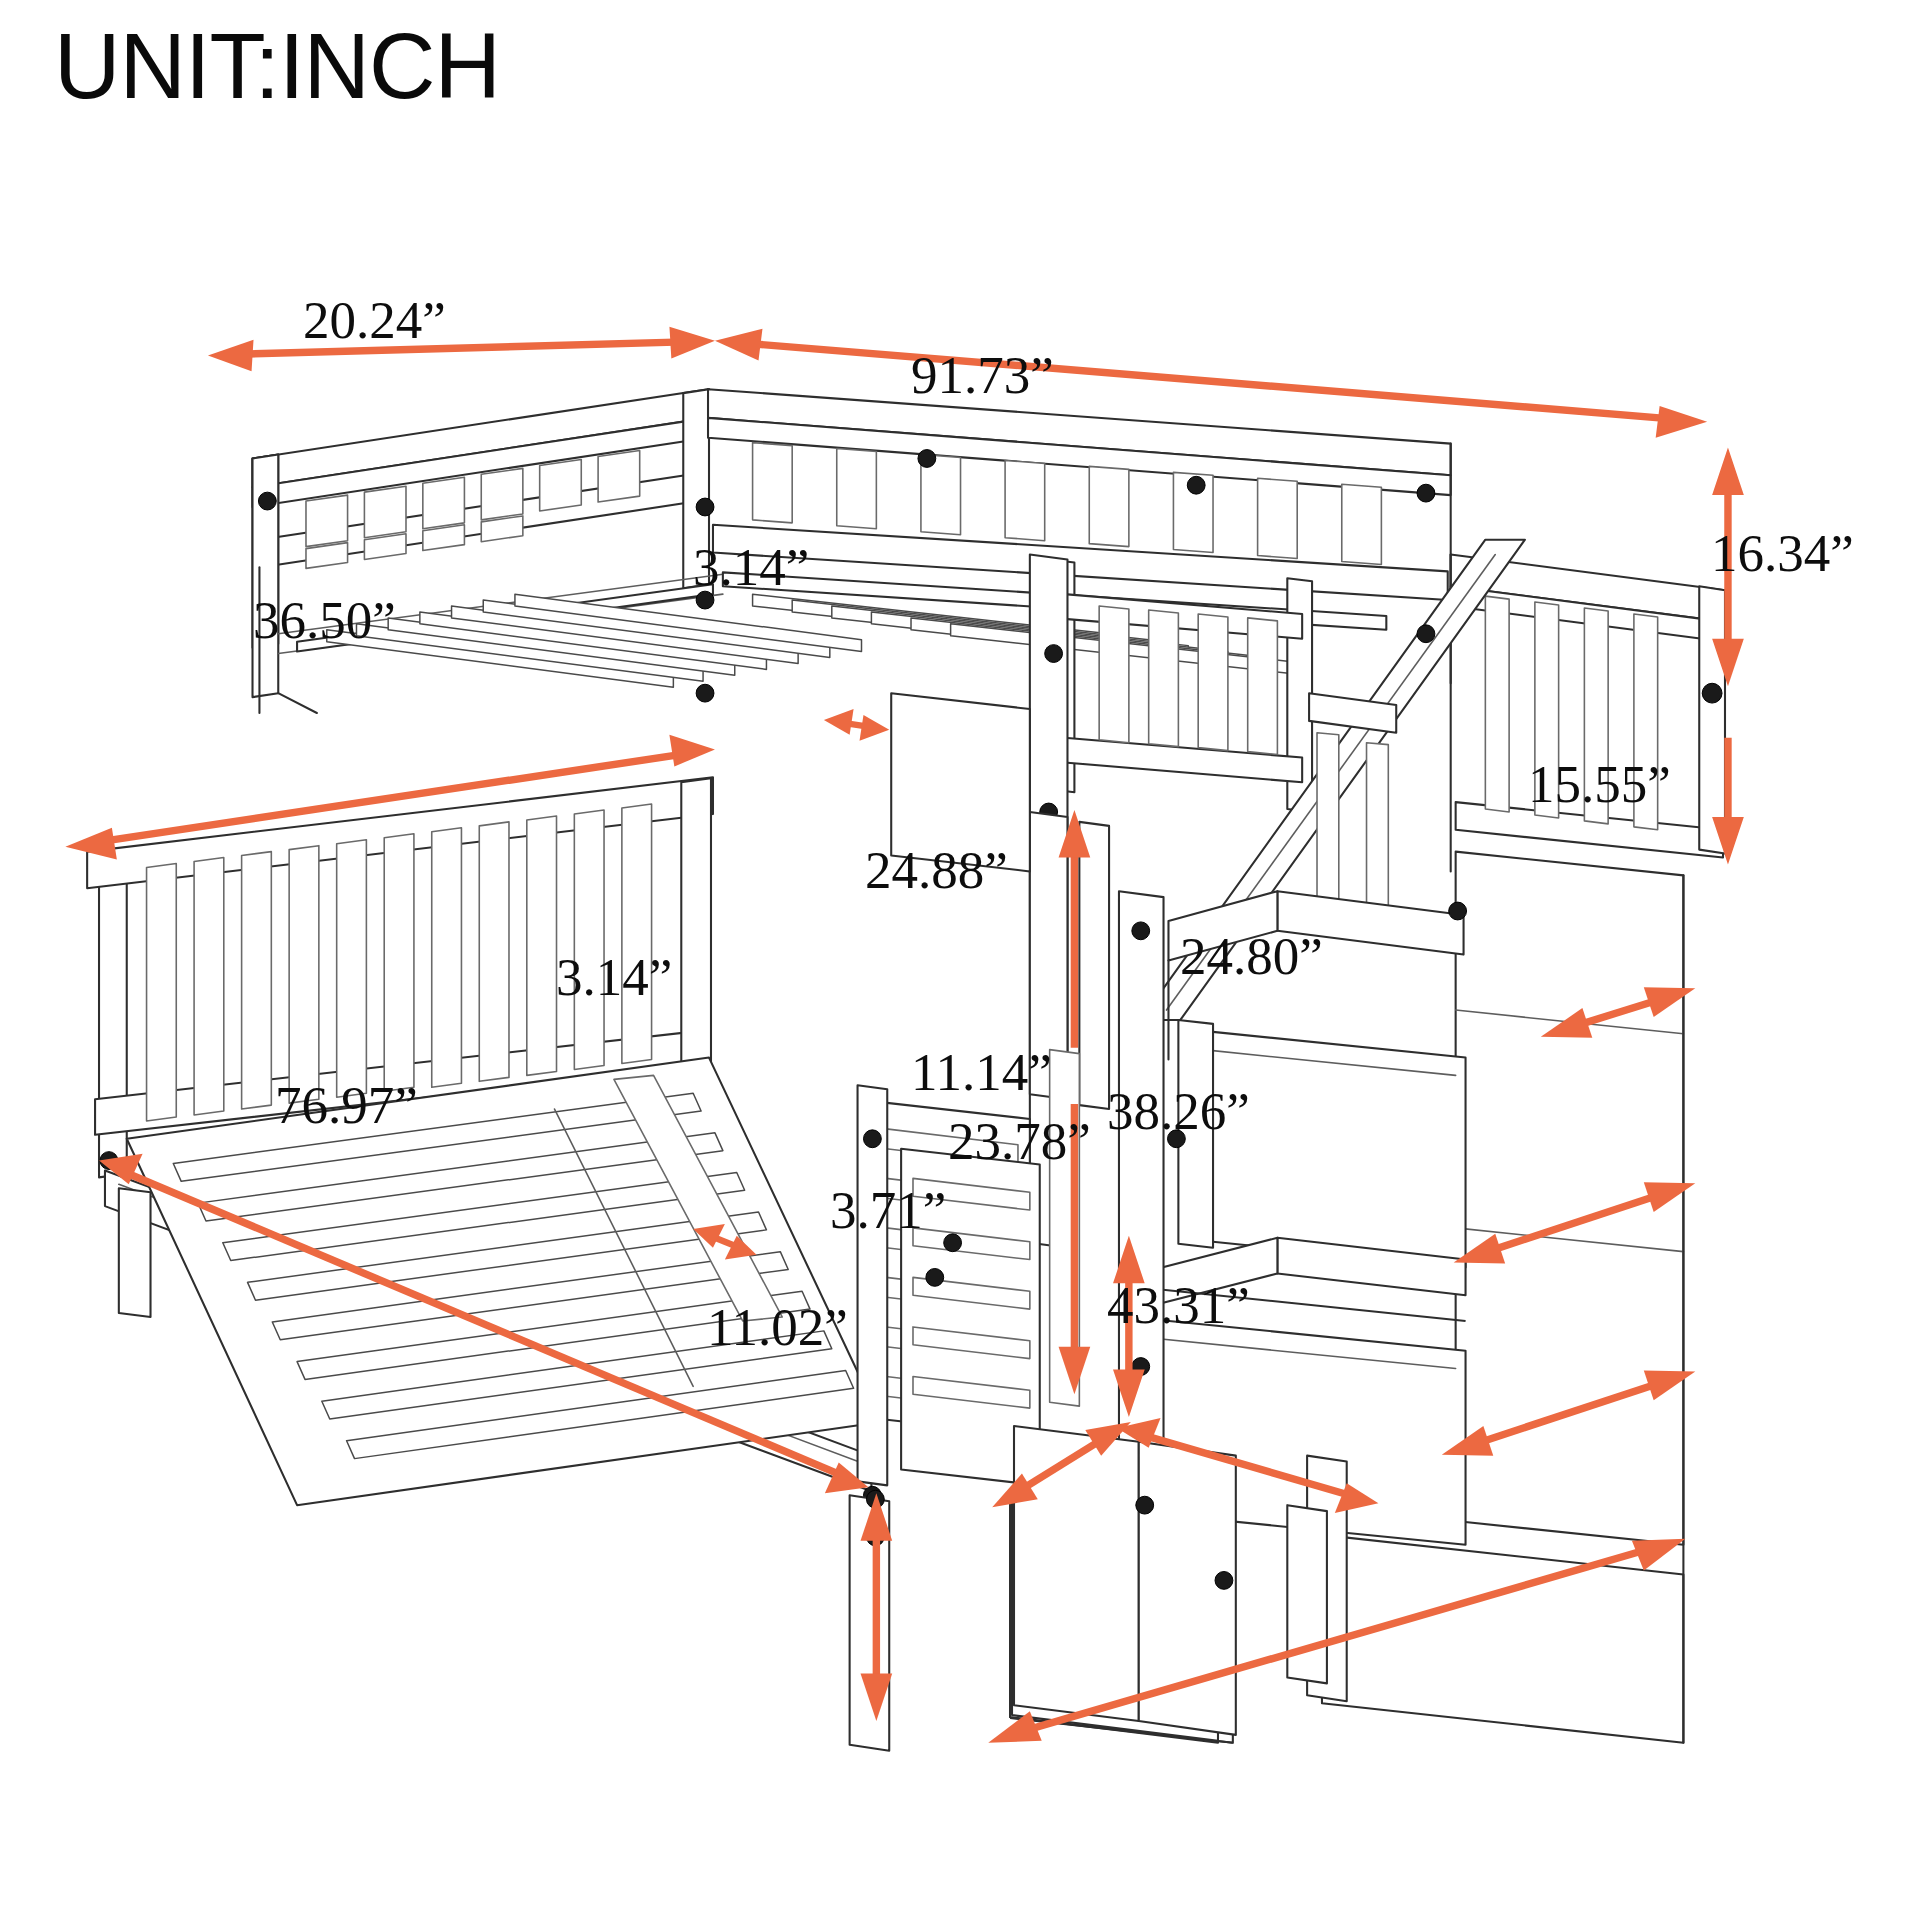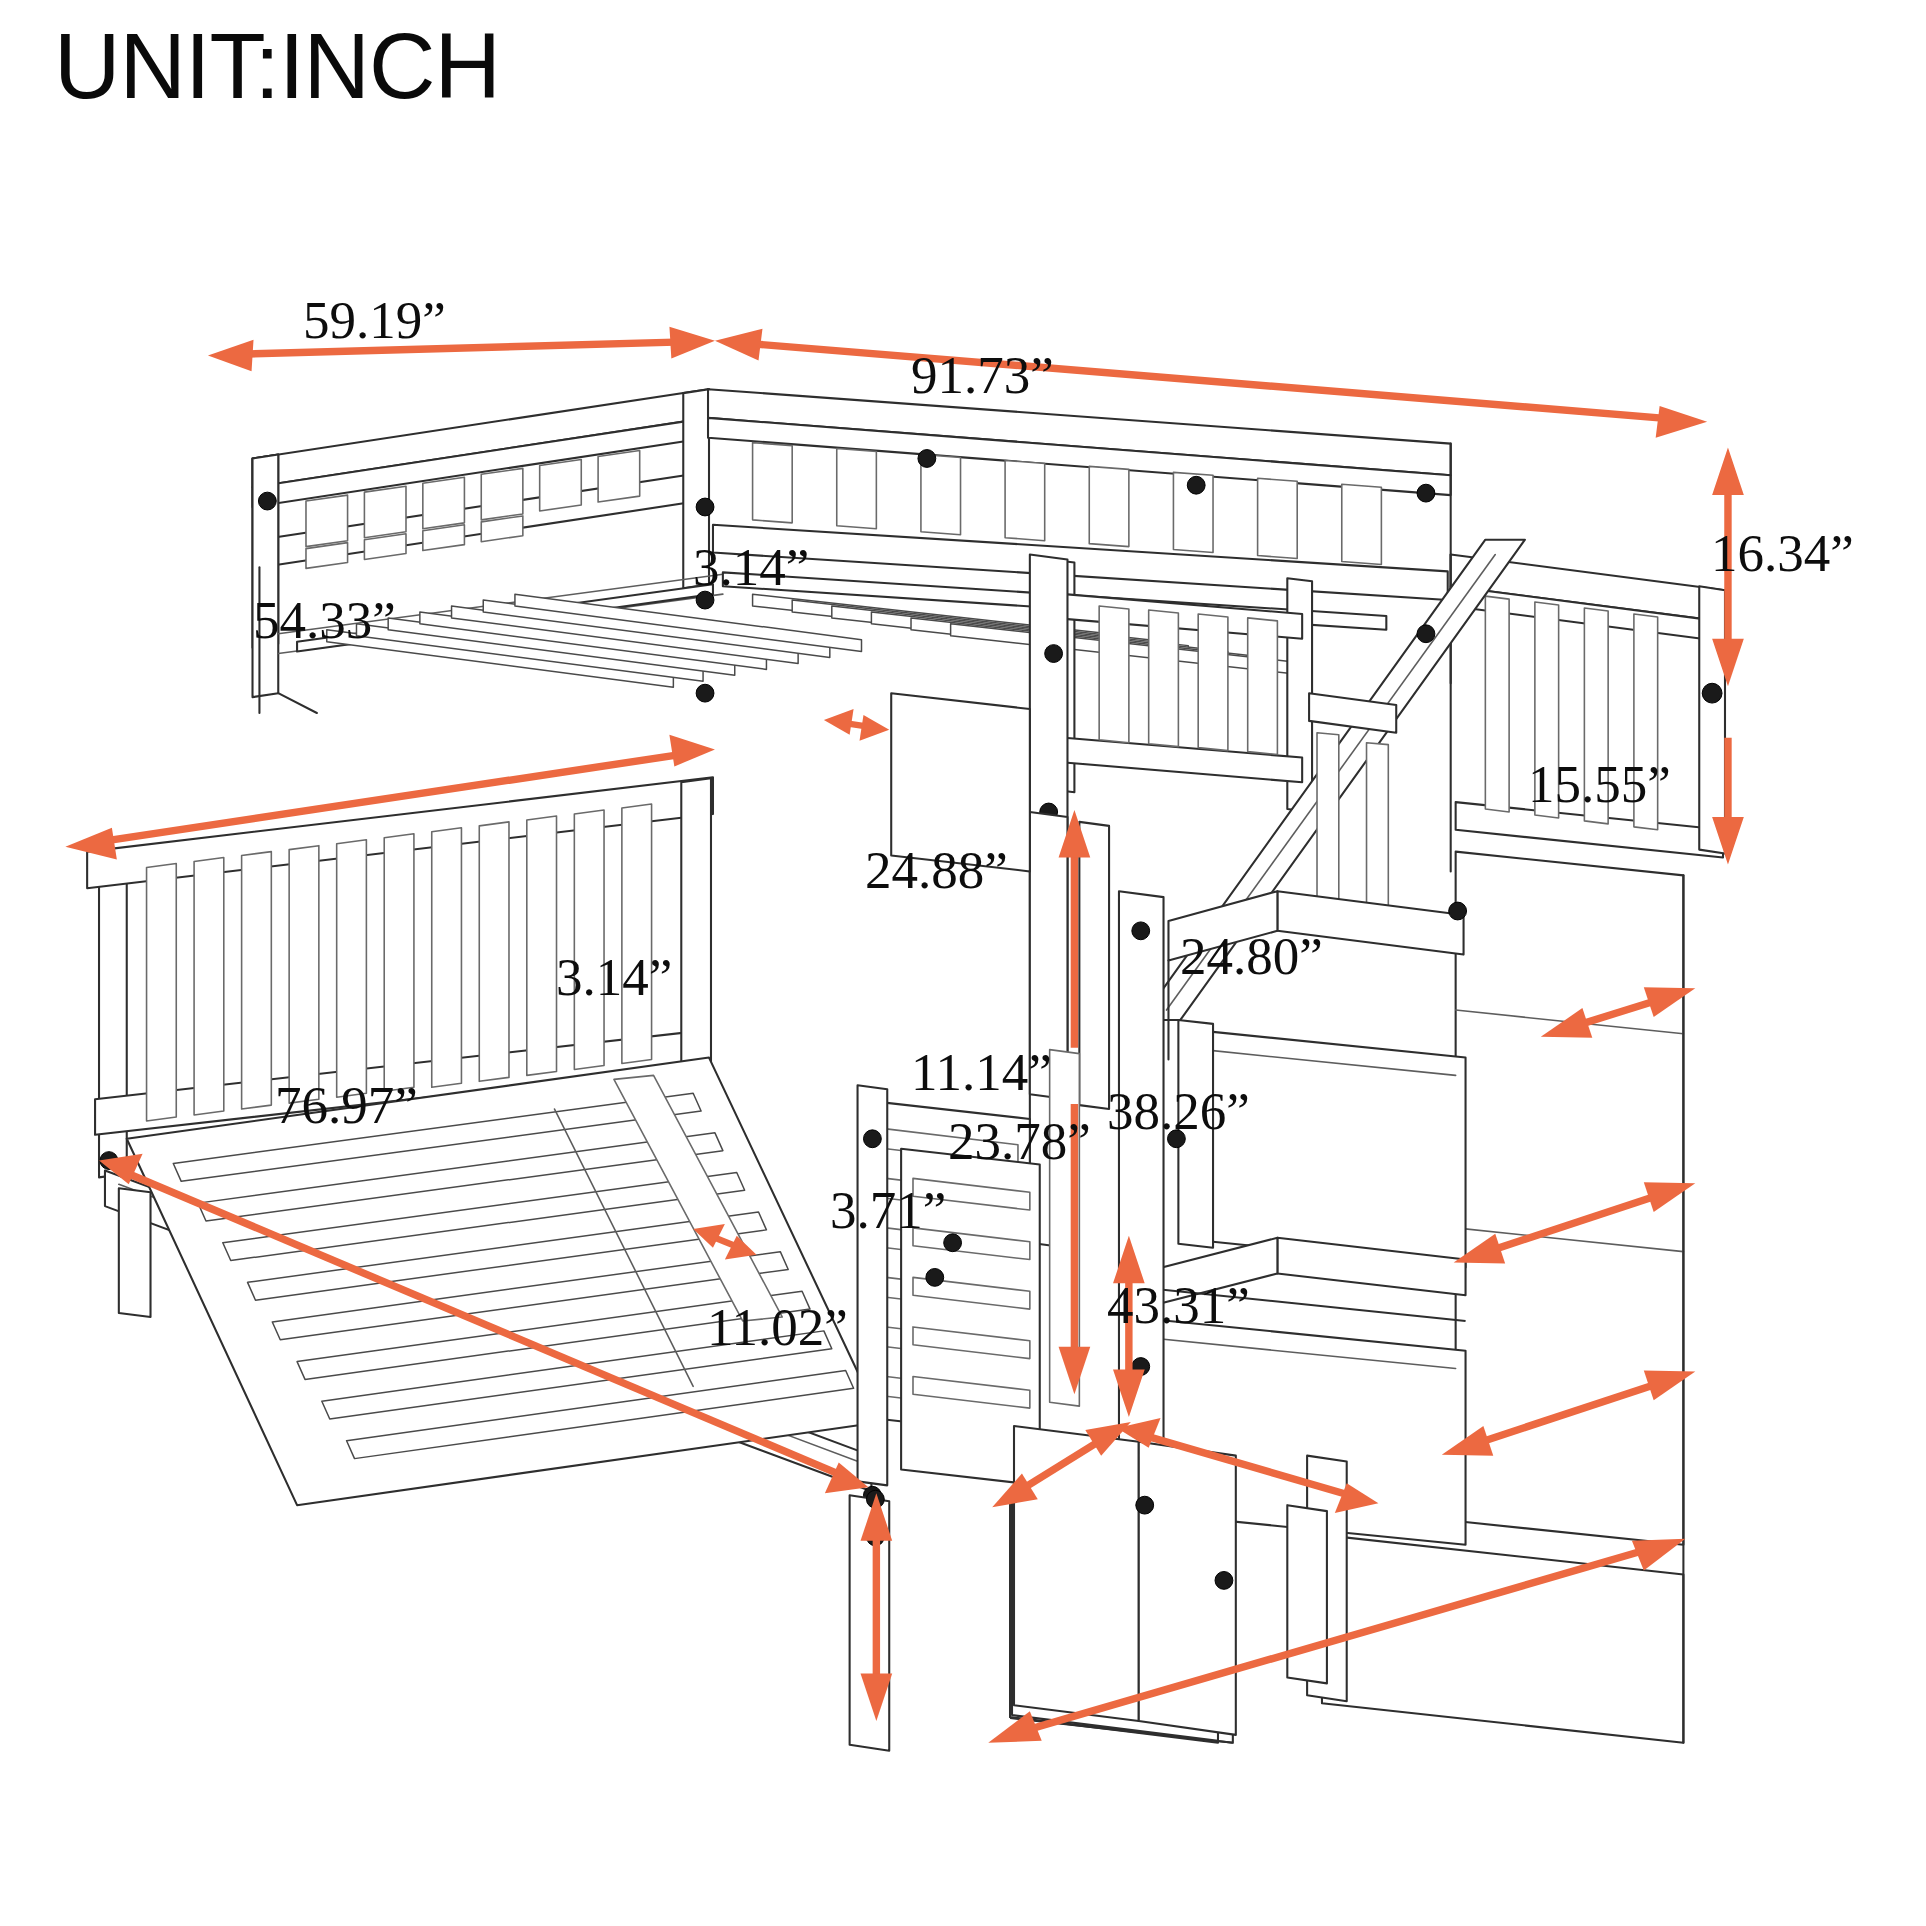--- a/index.html
+++ b/index.html
@@ -485,24 +485,24 @@
     </g>
 
     <g>
       <line class="arrow" x1="1020" y1="1752" x2="1680" y2="1560"></line>
       <polygon class="ahead" points="998,1760 1040,1728 1052,1758"></polygon>
       <polygon class="ahead" points="1702,1554 1660,1586 1648,1556"></polygon>
     </g>
 
   </svg>
 
-  <div class="dim" style="left:303px; top:290px;">59.19”</div>
+  <div class="dim" style="left:303px; top:290px;">20.24”</div>
   <div class="dim" style="left:911px; top:302px;margin-top:43px;">91.73”</div>
   <div class="dim" style="left:1711px; top:523px;">16.34”</div>
-  <div class="dim" style="left:253px; top:590px;">54.33”</div>
+  <div class="dim" style="left:253px; top:590px;">36.50”</div>
   <div class="dim" style="left:693px; top:537px;">3.14”</div>
   <div class="dim" style="left:556px; top:947px;">3.14”</div>
   <div class="dim" style="left:865px; top:840px;">24.88”</div>
   <div class="dim" style="left:1495px; top:754px;margin-left:33px;">15.55”</div>
   <div class="dim" style="left:1180px; top:926px;">24.80”</div>
   <div class="dim" style="left:1107px; top:1081px;">38.26”</div>
   <div class="dim" style="left:911px; top:1042px;">11.14”</div>
   <div class="dim" style="left:948px; top:1111px;">23.78”</div>
   <div class="dim" style="left:830px; top:1180px;">3.71”</div>
   <div class="dim" style="left:275px; top:1075px;text-align:right;">76.97”</div>

